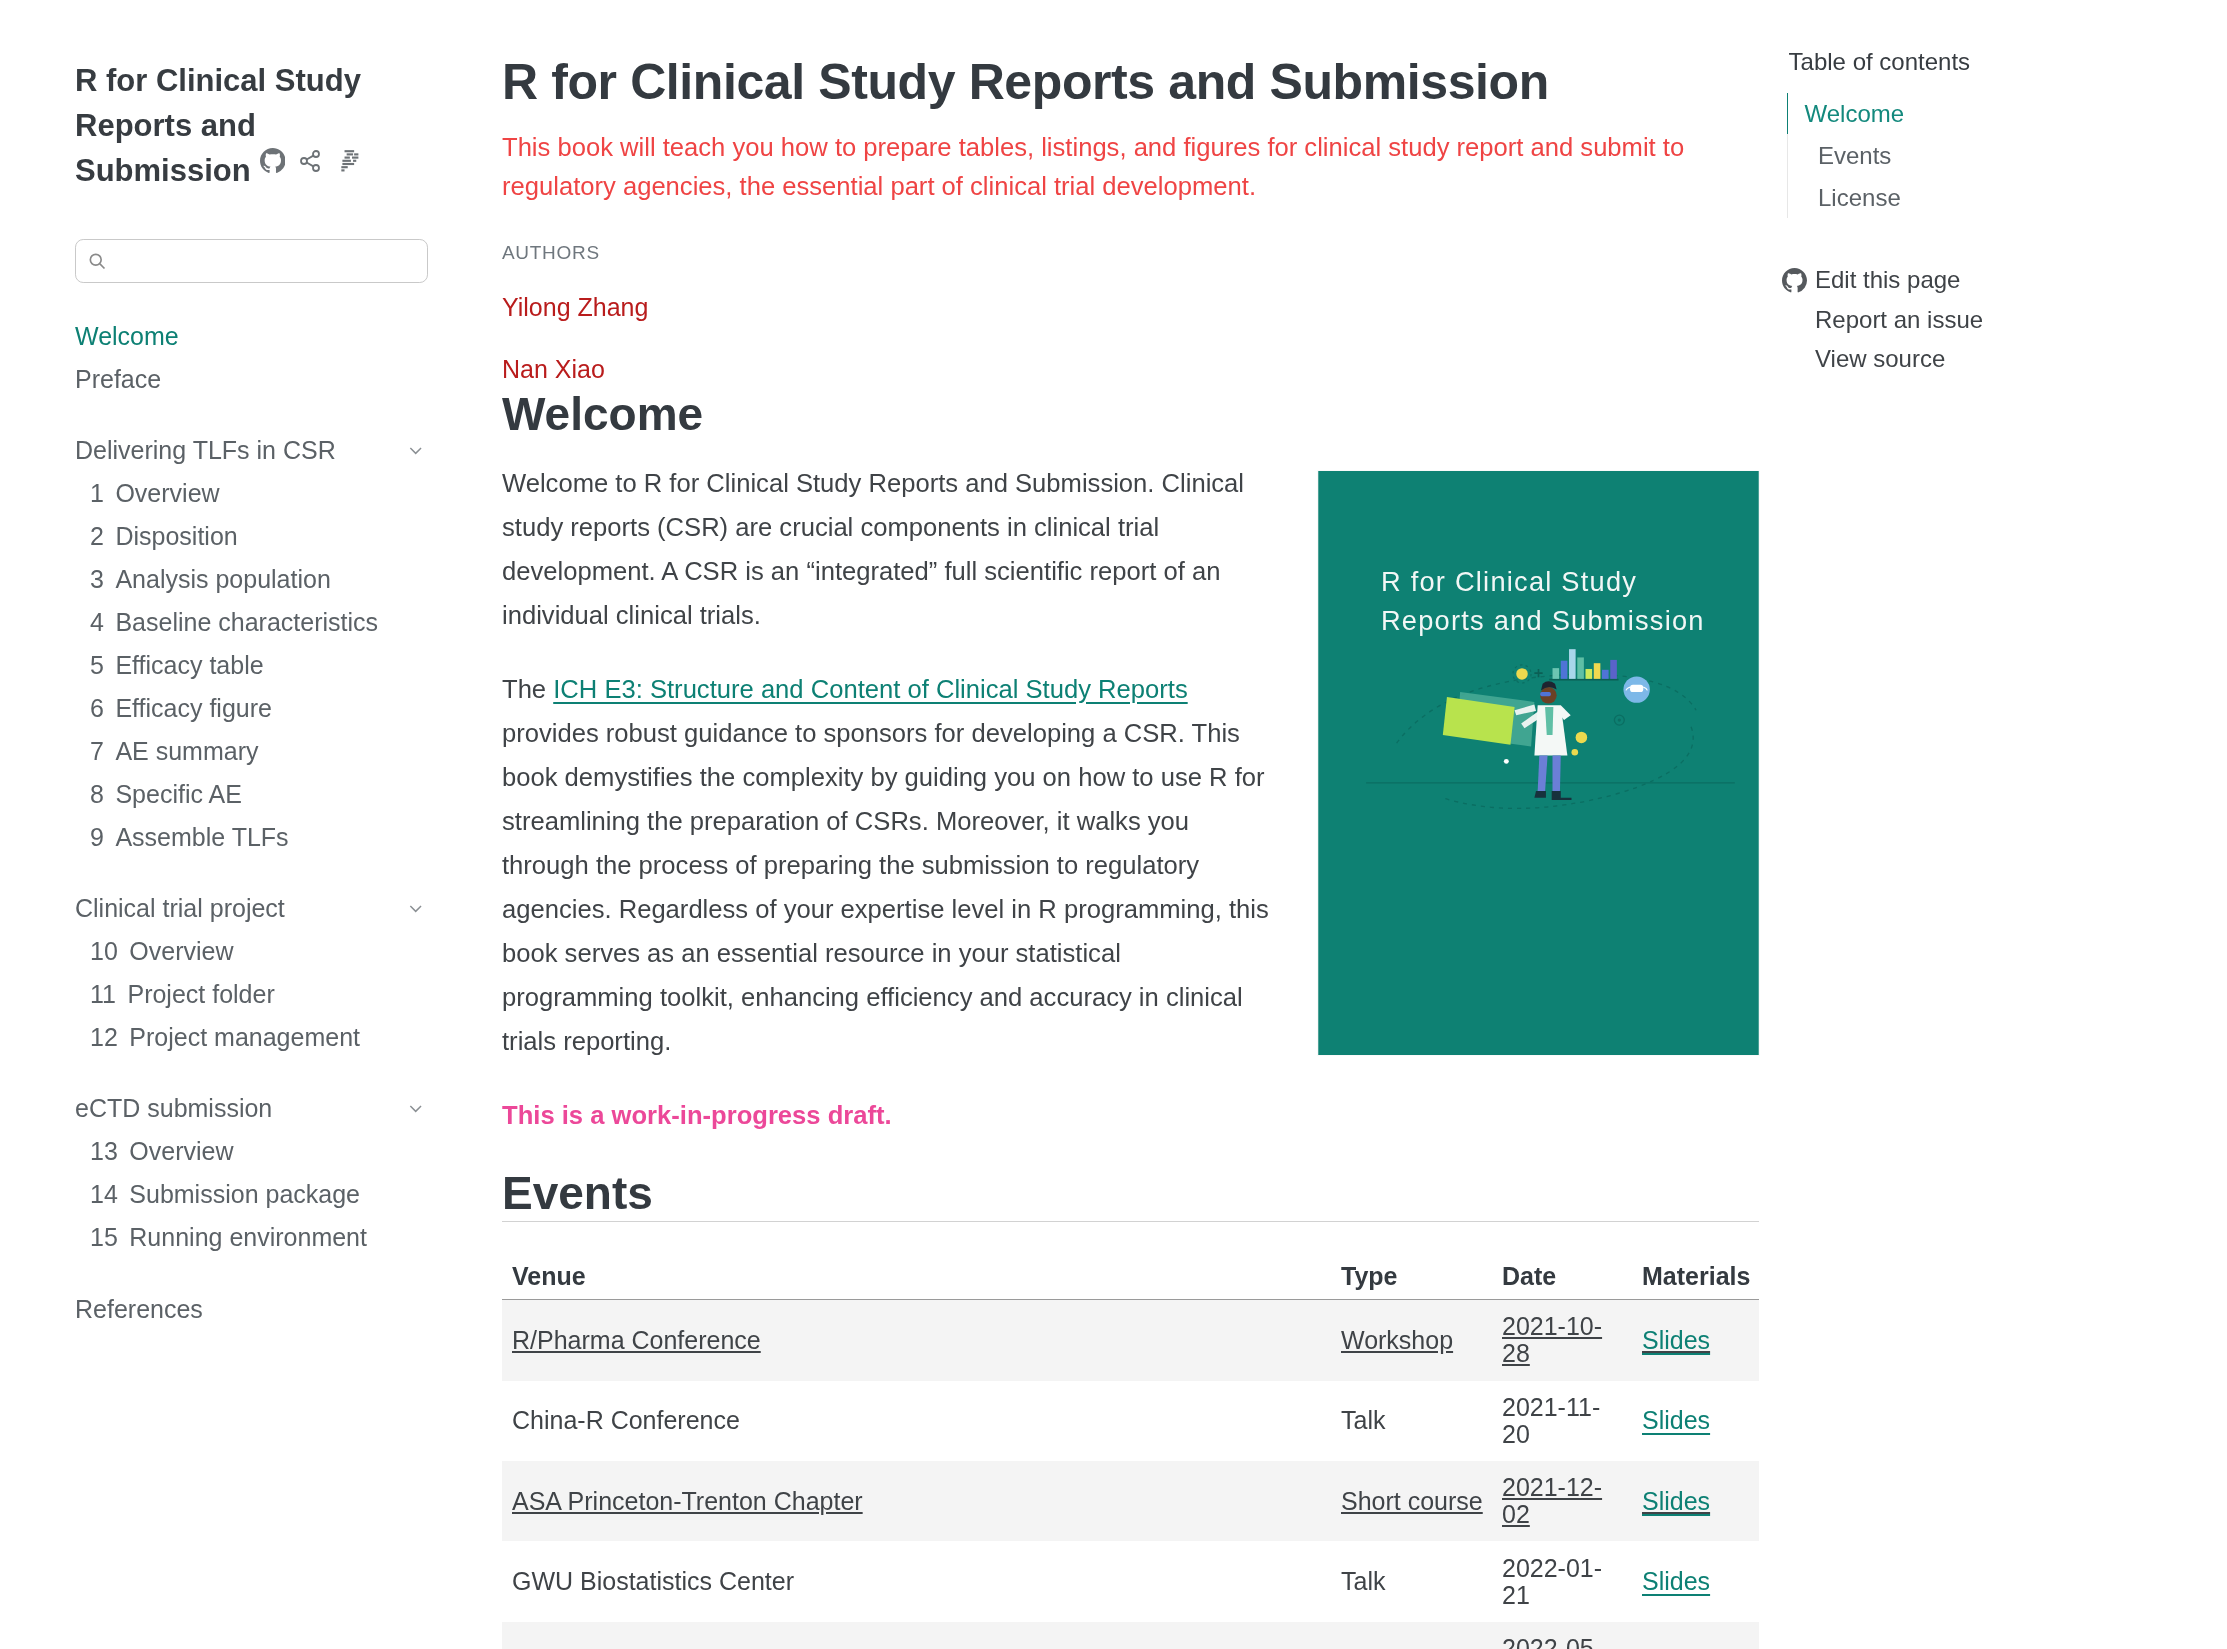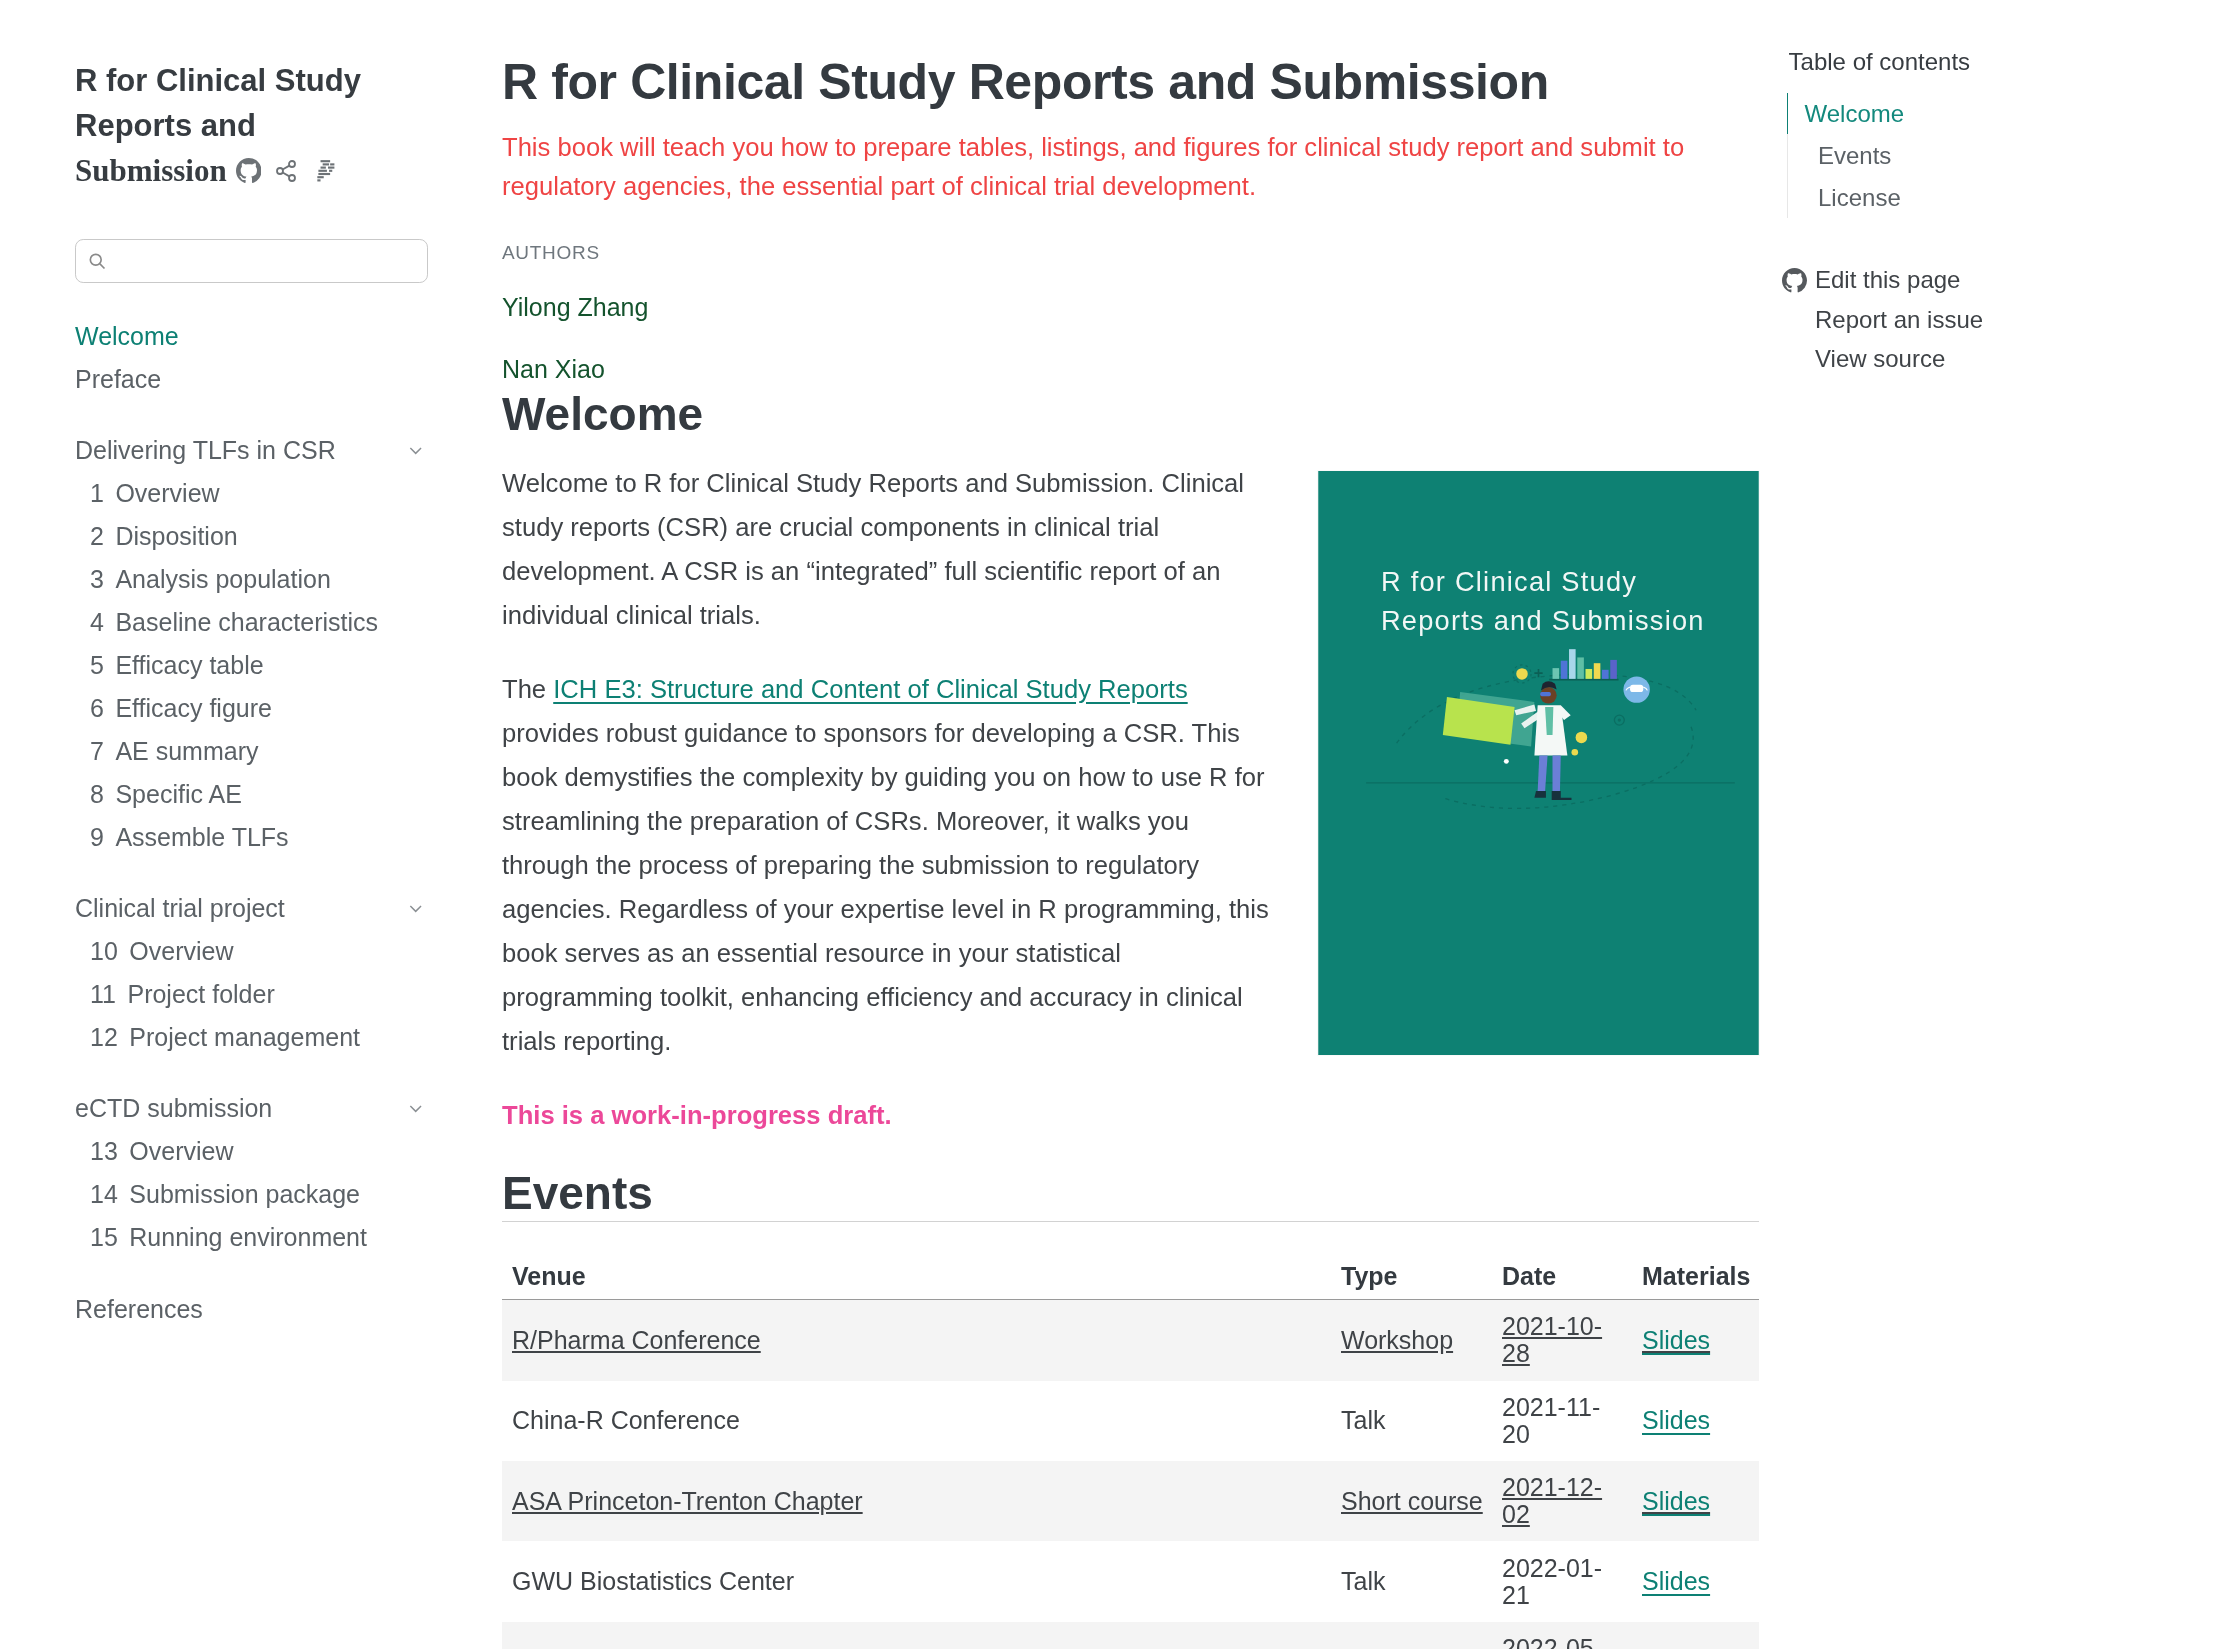--- a/index.html
+++ b/index.html
@@ -8,21 +8,21 @@
     width:2227px; height:1650px; position:relative; overflow:hidden;
     background:#ffffff; color:#3f4347;
     font-family:"Liberation Sans", sans-serif;
   }
   a { cursor:pointer; }
 
   
   .sidebar { position:absolute; left:75px; top:58px; width:360px; }
   .book-title { font-size:31px; line-height:45px; font-weight:600; color:#373c41; width:330px; }
   .title-line { display:block; }
-  .title-line3 { display:flex; align-items:center; gap:9px;font-family:Liberation Serif, serif; }
+  .title-line3 { display:flex; align-items:flex-start; gap:9px; }
   .title-icons { display:flex; align-items:center; gap:13.2px; color:#6d7276; }
   .title-icons svg { display:block; }
 
   .search {
     margin-top:46px; height:44px; width:353px;
     border:0.8px solid #c9c9c9; border-radius:8.2px;
     display:flex; align-items:center; padding:0 10.7px; background:#fff;
   }
   .search svg { flex:0 0 auto; }
   .search input {
@@ -37,21 +37,21 @@
   .nav .entry .num { display:inline-block; margin-right:11.5px; }
   .nav .entry.active { color:#0d8074; }
   .nav .chev { position:absolute; right:5px; top:1.6px; color:#8a8f93; }
 
   
   .main { position:absolute; left:502px; top:53px; width:1257px; }
   h1.page-title { margin:0; font-size:50px; line-height:58px; font-weight:700; color:#343a40; letter-spacing:-0.4px; }
   .desc { margin:16.5px 0 0; font-size:25.6px; line-height:39px; color:#ef4444; }
   .authors { margin-top:36px; }
   .authors-label { font-size:19px; letter-spacing:0.7px; color:#6f777e; margin-bottom:8.2px; }
-  .author { font-size:25px; line-height:38px; color:#14532d;margin-top:24px; }
+  .author { font-size:25px; line-height:38px; color:#b91c1c;margin-top:24px; }
 
   h2.section-h { font-size:46px; line-height:53px; font-weight:700; color:#343a40; margin:0; }
   .welcome-h { margin-top:61px; }
 
   .cover {
     float:right; width:441px; height:584px; margin:10px 0 33px 48px;
     box-shadow:0 0 0 0.8px rgba(0,0,0,0.03);
   }
   .welcome-body { margin-top:20px; }
   .welcome-body p { margin:0 0 30px; font-size:25.6px; line-height:44px; color:#3f4347; }

